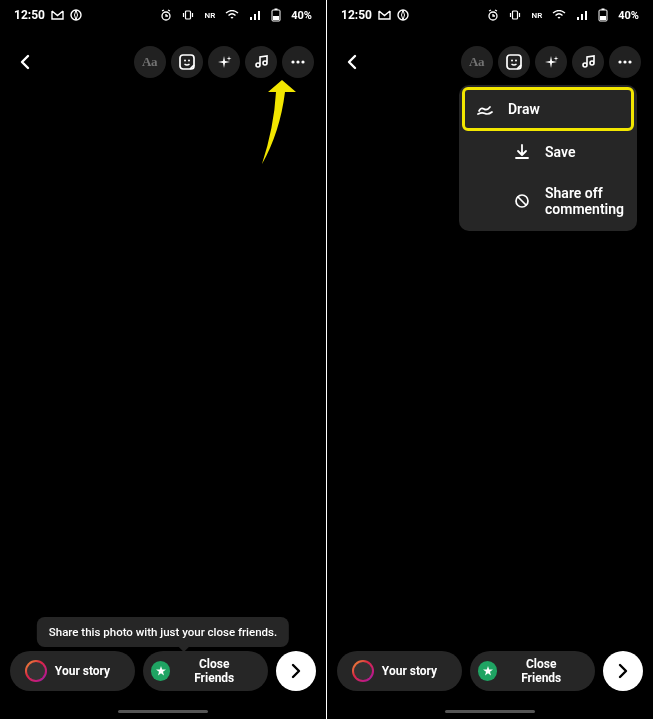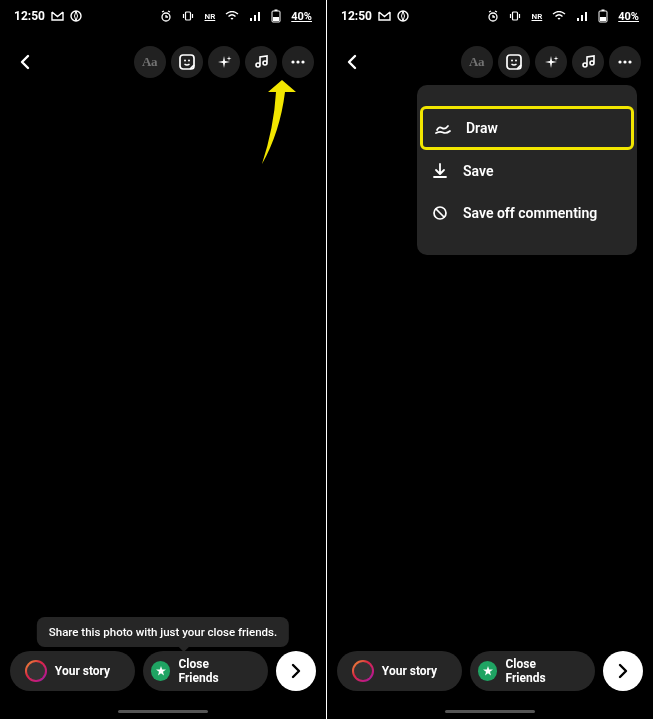--- a/index.html
+++ b/index.html
@@ -16,36 +16,36 @@
     width: 326px;
     height: 719px;
     background: #000;
     overflow: hidden;
   }
   .screen + .screen { margin-left: 1px; }
 
   
   .status-bar {
     position: absolute;
-    top: 0; left: 0; right: 0;
+    top: 8px; left: 0; right: 0;
     height: 32px;
     display: flex;
-    align-items: center;
+    align-items: flex-start;
     justify-content: space-between;
     padding: 0 14px;
     color: #fff;
     font-size: 12px;
     font-weight: 700;
   }
   .status-left, .status-right {
     display: flex;
     align-items: center;
     gap: 6px;
   }
-  .status-right { font-size: 11px; gap: 10px; text-decoration: underline; }
+  .status-right { font-size: 11px; gap: 10px; }
   .status-right svg { display: block; }
 
   
   .toolbar {
     position: absolute;
     top: 42px;
     left: 0; right: 0;
     height: 40px;
     display: flex;
     align-items: center;
@@ -72,36 +72,36 @@
   .arrow-annotation {
     position: absolute;
     pointer-events: none;
   }
 
   
   .dropdown {
     position: absolute;
     top: 85px;
     right: 16px;
-    width: 220px;
+    width: 178px;
     background: #262626;
     border-radius: 10px;
-    padding: 21px 0;
+    padding: 2px 0;
     box-shadow: 0 4px 20px rgba(0,0,0,0.4);
-    text-align: center;
   }
   .dropdown-item {
     display: flex;
     align-items: center;
     gap: 14px;
     padding: 12px 14px;
     color: #fff;
     font-size: 14px;
     font-weight: 600;
     cursor: pointer;
+    margin-left: 40px;
   }
   .dropdown-item.highlighted {
     border: 3px solid #f2e600;
     border-radius: 6px;
     margin: 0 3px;
     padding: 10px 11px;
   }
   .dropdown-item svg { flex-shrink: 0; }
 
   
@@ -132,20 +132,21 @@
 
   
   .bottom-bar {
     position: absolute;
     bottom: 28px;
     left: 0; right: 0;
     display: flex;
     align-items: center;
     gap: 8px;
     padding: 0 10px;
+    text-align: center;
   }
   .pill {
     background: #262626;
     border-radius: 22px;
     height: 40px;
     display: flex;
     align-items: center;
     gap: 8px;
     padding: 0 18px 0 8px;
     color: #fff;
@@ -401,21 +402,21 @@
       <svg width="18" height="18" viewBox="0 0 18 18">
           <path d="M9 2 V11 M5 8 L9 12 L13 8 M3 15 H15" stroke="#fff" stroke-width="1.8" fill="none" stroke-linecap="round" stroke-linejoin="round"></path>
         </svg>
       <span>Save</span>
     </div>
     <div class="dropdown-item">
       <svg width="18" height="18" viewBox="0 0 18 18">
           <circle cx="9" cy="9" r="6" stroke="#fff" stroke-width="1.7" fill="none"></circle>
           <path d="M4.5 4.5 L13.5 13.5" stroke="#fff" stroke-width="1.7"></path>
         </svg>
-      <span>Save off commenting</span>
+      <span>Share off commenting</span>
     </div>
   </div>
 
   <div class="bottom-bar">
     <div class="pill">
       <div class="avatar">
           <div class="avatar-inner"></div>
         </div>
       <span>Your story</span>
     </div>

